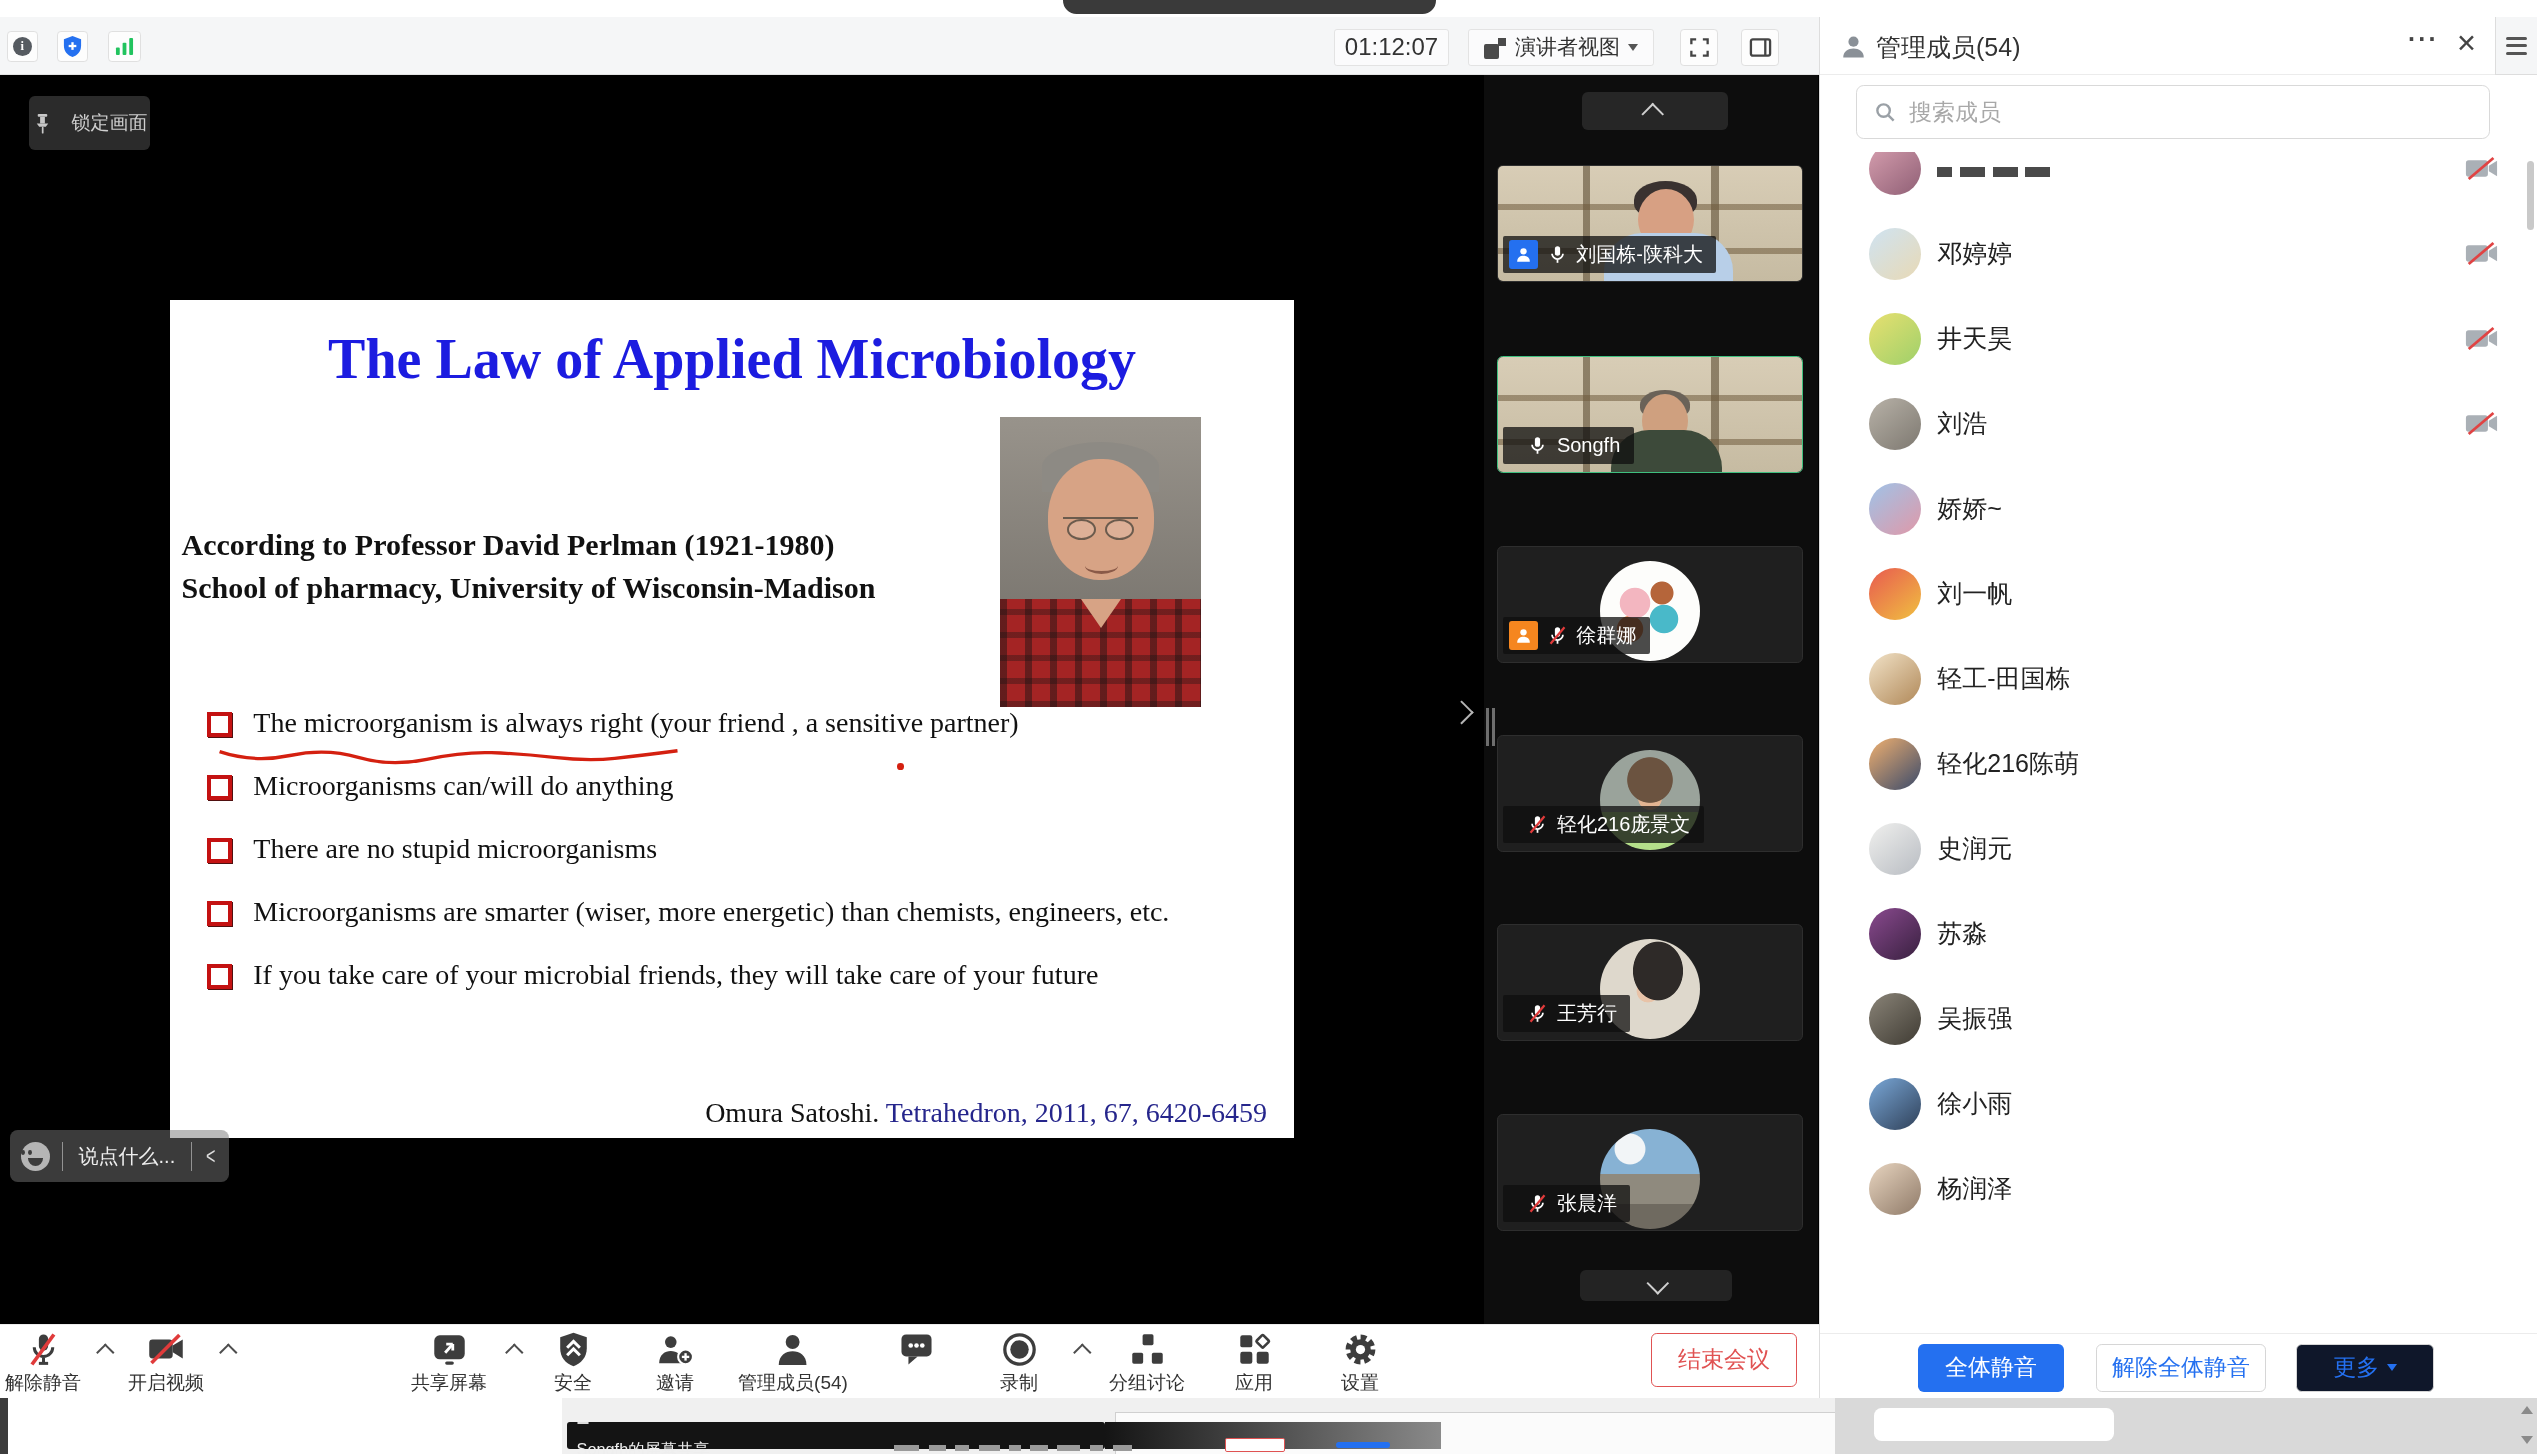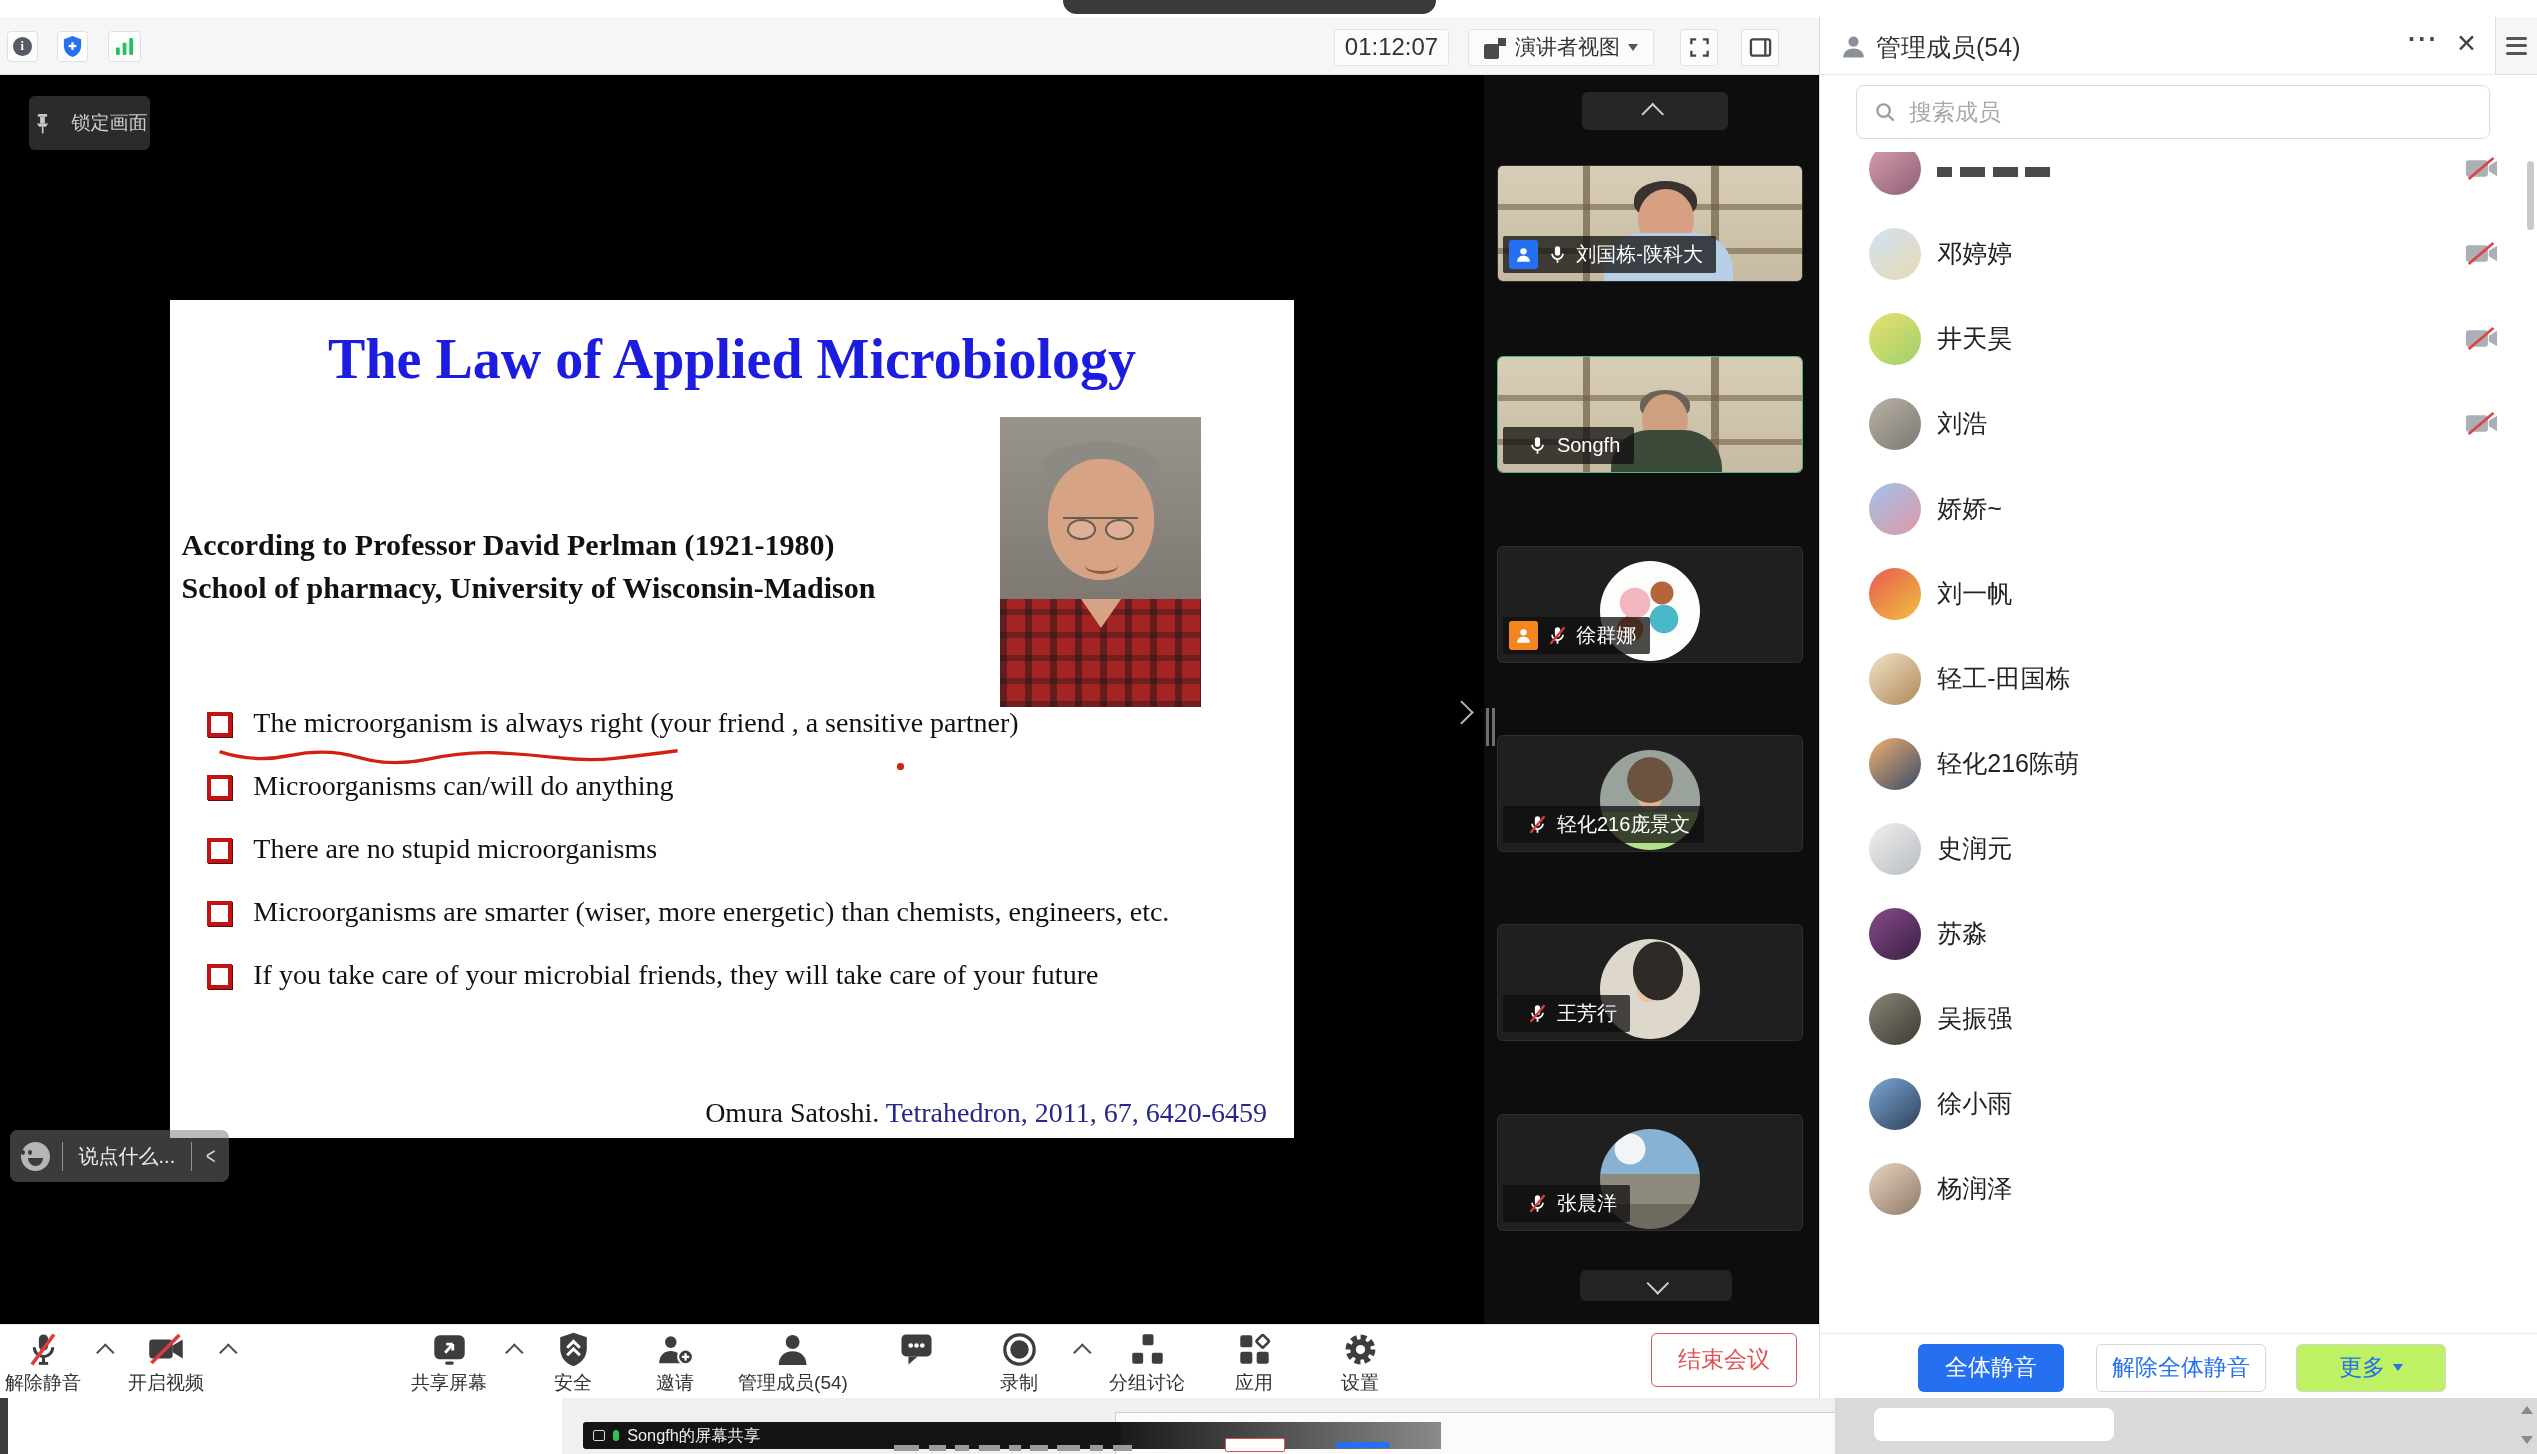--- a/index.html
+++ b/index.html
@@ -63,21 +63,21 @@
   .member-row:nth-of-type(11) .m-avatar{background:linear-gradient(140deg,#8a8478,#3f3b33);}
   .member-row:nth-of-type(12) .m-avatar{background:linear-gradient(140deg,#7aa8d8,#2f4058);}
   .member-row:nth-of-type(13) .m-avatar{background:linear-gradient(140deg,#e8d5c0,#8f7a68);}
   .member-row:nth-of-type(14) .m-avatar{background:linear-gradient(140deg,#5a4a52,#201a20);}
   #scroll-thumb{position:absolute;right:3.8px;top:144px;width:7.7px;height:69px;background:#c9c9c9;border-radius:3.8px;}
   #panel-footer{position:absolute;left:0;top:1316px;width:100%;height:64px;border-top:1px solid #ececec;box-sizing:border-box;}
   .pf-btn{position:absolute;top:9.6px;height:48px;border-radius:5.8px;font-size:23px;display:flex;align-items:center;justify-content:center;
           box-sizing:border-box;cursor:pointer;gap:7.7px;}
   #btn-muteall{left:98px;width:146px;background:#2470f0;color:#fff;}
   #btn-unmuteall{left:276px;width:170px;background:#fff;color:#2470f0;border:1px solid #d6d6d6;}
-  #btn-more{left:476px;width:150px;background:#bef264;color:#2470f0;border:1px solid #d6d6d6;}
+  #btn-more{left:476px;width:138px;background:#0f172a;color:#2470f0;border:1px solid #d6d6d6;}
   .tri-down-blue{width:0;height:0;border-left:5.8px solid transparent;border-right:5.8px solid transparent;border-top:7.7px solid #2470f0;}
   
   #stage{position:absolute;left:0;top:75px;width:1484px;height:1249px;background:#000;overflow:hidden;}
   #lockbtn{position:absolute;left:29px;top:21px;width:121px;height:54px;background:#2b2b2b;border-radius:5.8px;
            display:flex;align-items:center;justify-content:center;gap:19px;color:#cfcfcf;font-size:19px;cursor:pointer;}
   #slide{position:absolute;left:170px;top:225px;width:1124px;height:838px;background:#fff;font-family:"Liberation Serif","DejaVu Serif",serif;}
   #slide-title{position:absolute;left:0;right:0;top:27px;text-align:center;font-size:56px;font-weight:bold;color:#1c1ce0;}
   #slide-attr{position:absolute;left:11.5px;top:223px;font-size:30px;font-weight:bold;color:#111;line-height:43px;}
   #photo{position:absolute;left:830px;top:117px;width:201px;height:290px;background:linear-gradient(#98938b,#6e6a64);overflow:hidden;}
   .ph-hair{position:absolute;left:42px;top:25px;width:117px;height:50px;background:#8d8a84;border-radius:50% 50% 0 0;}
@@ -151,22 +151,22 @@
   .tb-caret{position:absolute;top:21px;width:10.6px;height:10.6px;border-left:2.9px solid #4d4d4d;border-top:2.9px solid #4d4d4d;transform:rotate(45deg);cursor:pointer;}
   #end-btn{position:absolute;left:1651px;top:7.7px;width:146px;height:54px;border:1.9px solid #e05252;border-radius:5.8px;background:#fff;
            color:#e05252;font-size:23px;display:flex;align-items:center;justify-content:center;cursor:pointer;box-sizing:border-box;}
   
   #bottomstrip{position:absolute;left:0;top:1398px;width:2538px;height:57px;background:#f0f0f0;overflow:hidden;}
   #bs-darkleft{position:absolute;left:0;top:0;width:7.7px;height:57px;background:#3c3c3c;}
   #bs-whiteleft{position:absolute;left:7.7px;top:0;width:554px;height:57px;background:#fff;}
   #bs-miniwin{position:absolute;left:1115px;top:13.5px;width:721px;height:43px;background:#fbfbfb;border:1px solid #d0d0d0;box-sizing:border-box;}
   #bs-gray{position:absolute;left:1835px;top:0;width:702px;height:57px;background:#d9d9d9;}
   #bs-whitebar{position:absolute;left:1874px;top:9.6px;width:240px;height:33px;background:#fff;border-radius:7.7px;}
-  #share-bar{position:absolute;left:583px;top:24px;width:538px;height:27px;background:#141414;border-radius:2.9px;
-             display:flex;align-items:center;gap:7.7px;padding:0 9.6px;box-sizing:border-box;}
+  #share-bar{position:absolute;left:567px;top:24px;width:538px;height:27px;background:#141414;border-radius:2.9px;
+             display:flex;align-items:flex-start;gap:7.7px;padding:0 9.6px;box-sizing:border-box;flex-direction:column;}
   #share-bar .mini-sq{width:12.5px;height:10.6px;border:1.9px solid #ddd;border-radius:1.9px;box-sizing:border-box;}
   #share-bar .mini-mic{width:6.7px;height:10.6px;background:#2ec45a;border-radius:3.8px;position:relative;}
   #share-label{color:#eee;font-size:16.3px;white-space:nowrap;}
   #share-tail{position:absolute;left:1105px;top:24px;width:336px;height:27px;background:linear-gradient(90deg,#141414,#8a8a8a);}
   #bs-dashes{position:absolute;left:894px;top:47px;display:flex;gap:9.6px;}
   #bs-dashes i{height:5.8px;background:#9a9a9a;display:block;}
   #bs-minired{position:absolute;left:1225px;top:40px;width:60px;height:14.4px;border:1.9px solid #e05252;background:#fff;border-radius:1.9px;box-sizing:border-box;}
   #bs-miniblue{position:absolute;left:1336px;top:44px;width:54px;height:5.8px;background:#2470f0;border-radius:2.9px;}
   .bs-arrow{position:absolute;left:2521px;width:0;height:0;border-left:6.7px solid transparent;border-right:6.7px solid transparent;}
   #bs-arrow-up{top:7.7px;border-bottom:8.6px solid #8a8a8a;}

